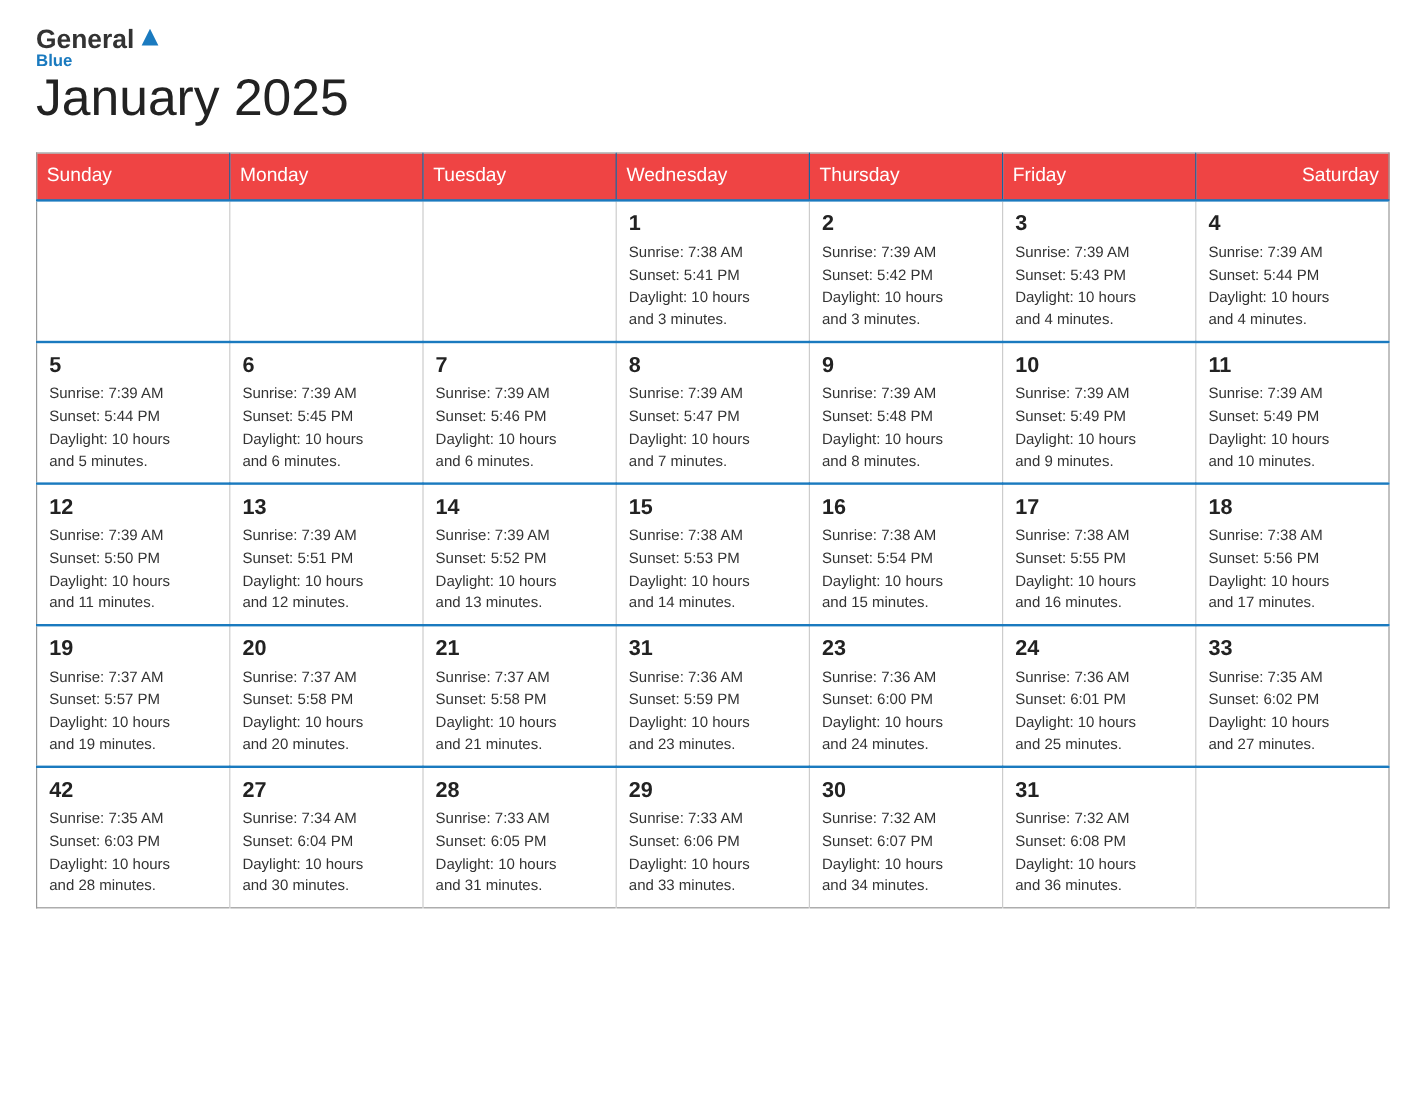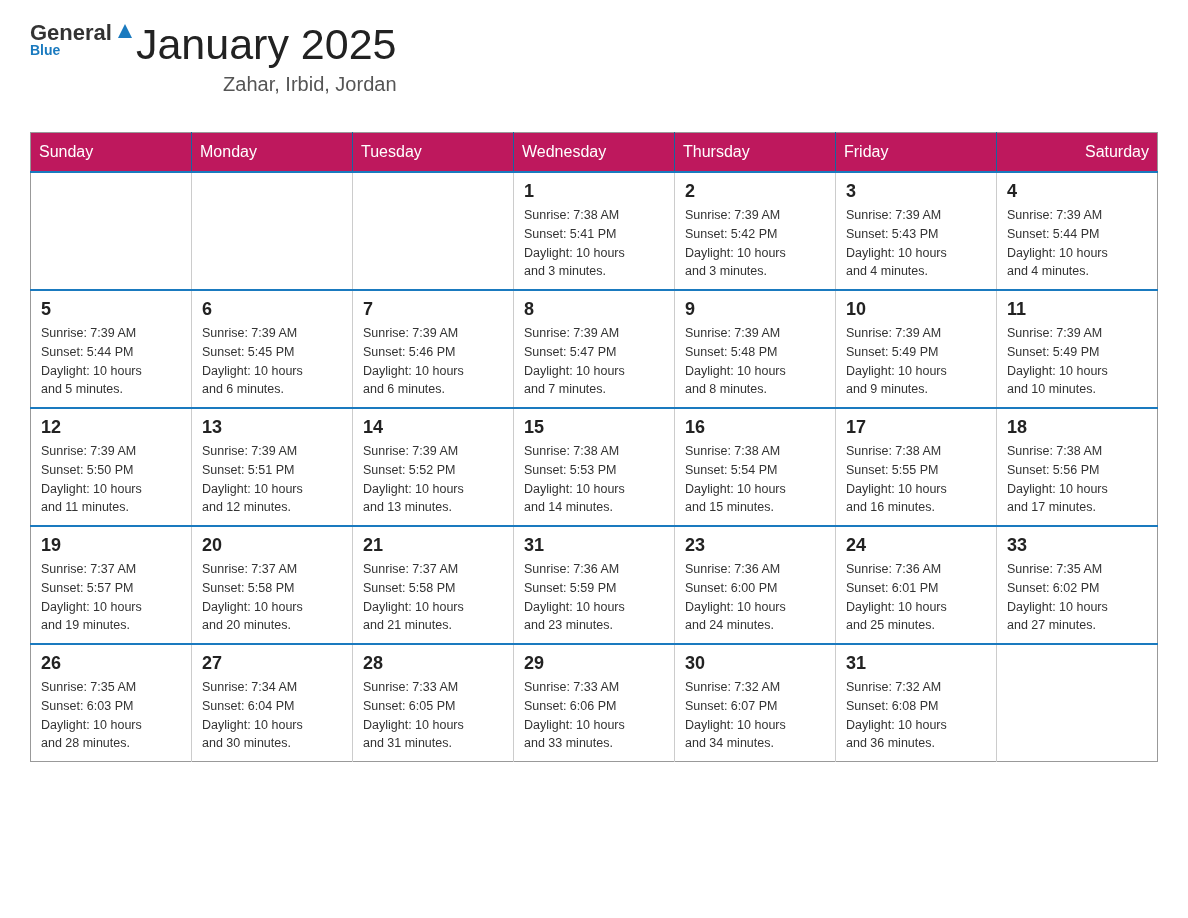--- a/index.html
+++ b/index.html
@@ -5,23 +5,24 @@
     * { box-sizing: border-box; margin: 0; padding: 0; }
     body {
       font-family: Arial, sans-serif;
       background: #fff;
       padding: 20px 30px;
       width: 1188px;
       min-height: 918px;
     }
     .header {
       display: flex;
-      justify-content: flex-start;
+      justify-content: center;
       align-items: flex-start;
-      margin-bottom: 36px;
+      margin-bottom: 20px;
+      flex-direction: column;
     }
     .logo {
       display: flex;
       align-items: center;
       gap: 4px;
     }
     .logo-text {
       font-size: 22px;
       font-weight: bold;
       color: #333;
@@ -41,21 +42,21 @@
       font-size: 20px;
       color: #555;
       margin-top: 4px;
     }
     table {
       width: 100%;
       border-collapse: collapse;
       border: 1px solid #999;
     }
     thead tr {
-      background-color: #be185d;
+      background-color: #ef4444;
     }
     thead th {
       color: #fff;
       padding: 10px 8px;
       text-align: left;
       font-size: 16px;
       font-weight: normal;
       border-right: 1px solid #1565a0;
     }
     thead th:last-child { border-right: none; text-align: right; }
@@ -96,21 +97,20 @@
         <span class="logo-text">General</span>
         <svg width="22" height="22" viewBox="0 0 22 22" style="margin-left:2px;margin-top:-4px;">
           <polygon points="4,18 18,18 11,4" fill="#1a7abf"></polygon>
         </svg>
       </div>
       <span class="logo-text logo-blue" style="font-size:14px;font-weight:bold;color:#1a7abf;margin-top:-4px;">Blue</span>
     </div>
   </div>
   <div class="title-block">
     <div class="calendar-title">January 2025</div>
-    <div class="calendar-subtitle">Zahar, Irbid, Jordan</div>
   </div>
 </div>
 
 <table>
   <thead>
     <tr>
     <th>Sunday</th>
         <th>Monday</th>
         <th>Tuesday</th>
         <th>Wednesday</th>
@@ -301,21 +301,21 @@
         <td>
           <span class="day-num">33</span>
           <div class="day-info" style="white-space: pre-line;">Sunrise: 7:35 AM
 Sunset: 6:02 PM
 Daylight: 10 hours
 and 27 minutes.</div>
         </td>
       </tr>
       <tr>
         <td>
-          <span class="day-num">26</span>
+          <span class="day-num">42</span>
           <div class="day-info" style="white-space: pre-line;">Sunrise: 7:35 AM
 Sunset: 6:03 PM
 Daylight: 10 hours
 and 28 minutes.</div>
         </td>
         <td>
           <span class="day-num">27</span>
           <div class="day-info" style="white-space: pre-line;">Sunrise: 7:34 AM
 Sunset: 6:04 PM
 Daylight: 10 hours

